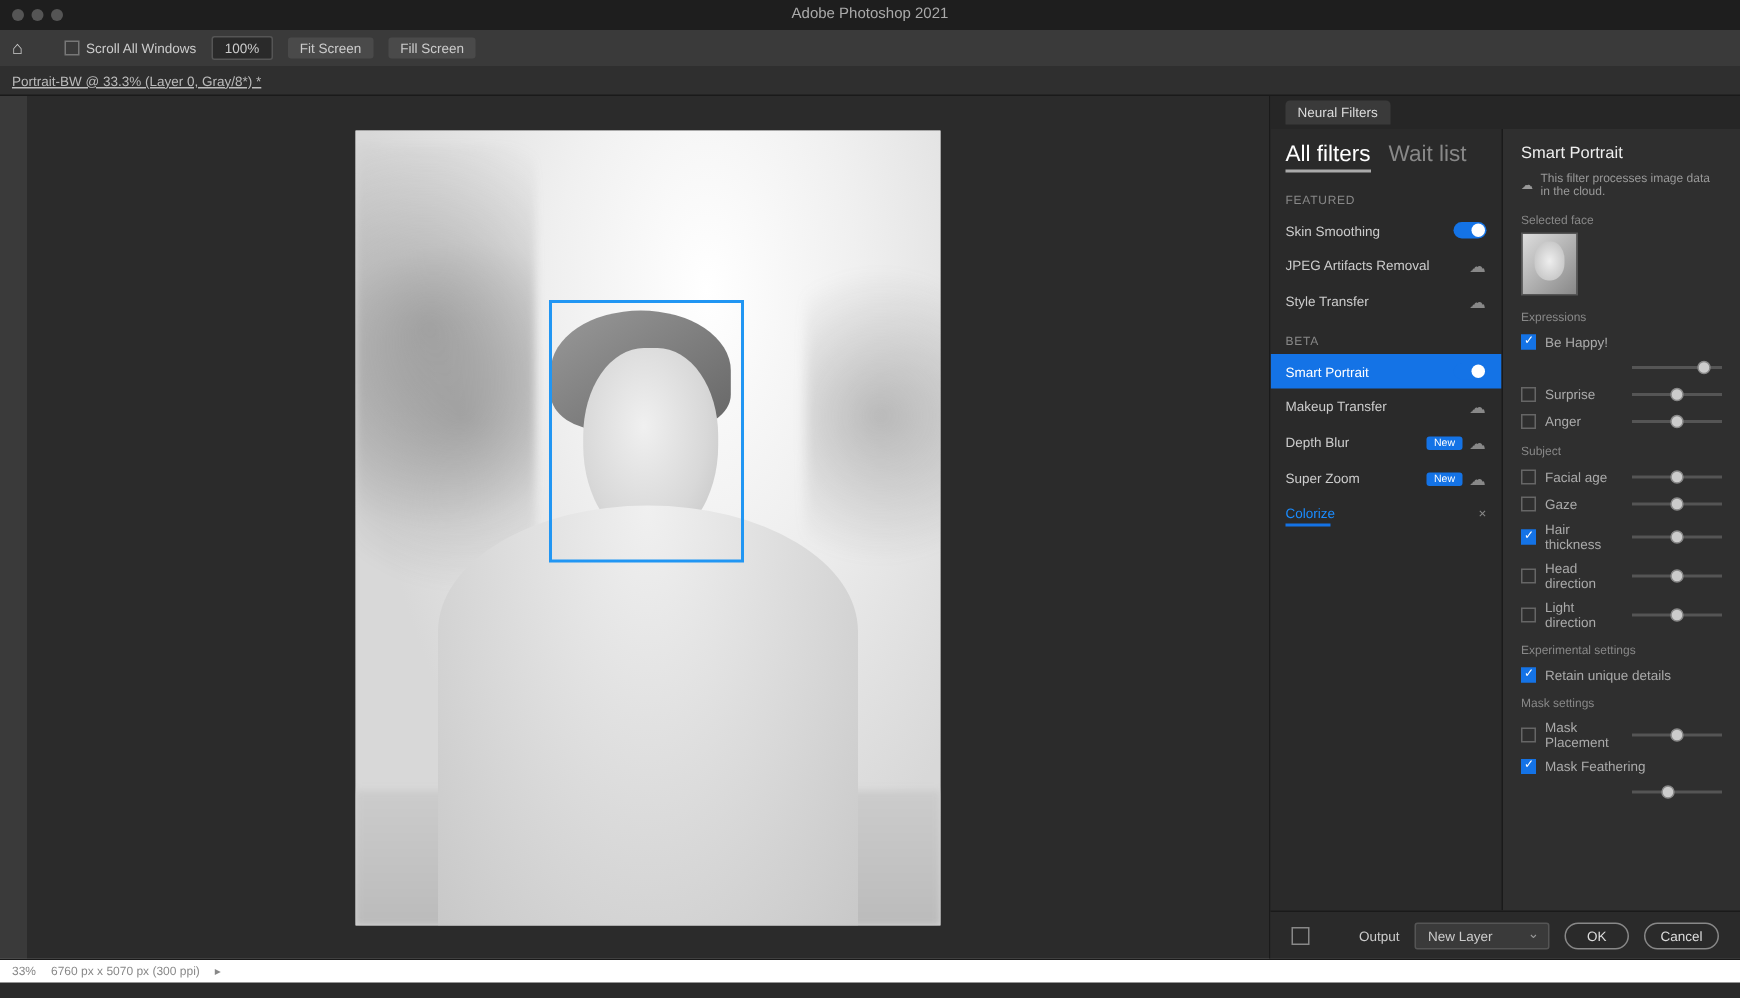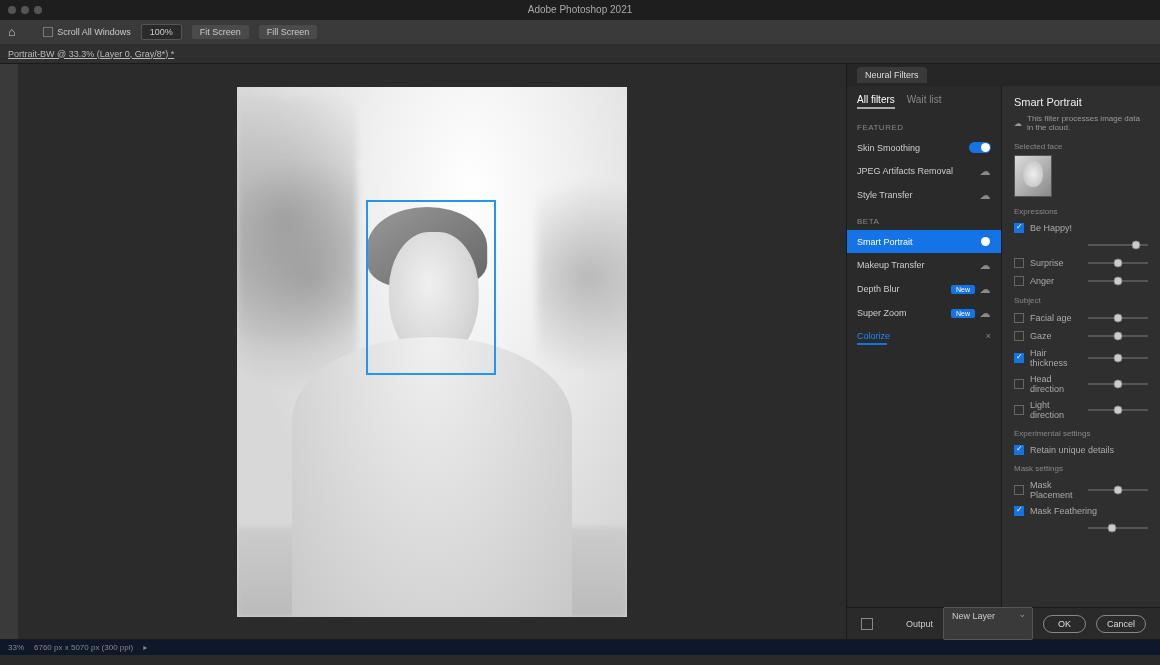--- a/index.html
+++ b/index.html
@@ -24,21 +24,21 @@
   .canvas .neck { position: absolute; left: 50%; transform: translateX(-50%); bottom: 270px; width: 50px; height: 40px; background: #d8d8d8; }
   .canvas .head { position: absolute; left: 50%; transform: translateX(-48%); top: 145px; width: 90px; height: 130px; background: radial-gradient(ellipse at 45% 40%, #f0f0f0 0%, #d8d8d8 60%, #c0c0c0 100%); border-radius: 45% 45% 50% 50%; }
   .canvas .hair { position: absolute; left: 50%; transform: translateX(-50%); top: 120px; width: 160px; height: 240px; background: linear-gradient(180deg, #888 0%, #666 30%, #555 70%); border-radius: 50% 50% 30% 30% / 40% 40% 60% 60%; z-index: -1; }
   .canvas .hair-top { position: absolute; left: 50%; transform: translateX(-54%); top: 120px; width: 120px; height: 80px; background: linear-gradient(145deg, #999, #666); border-radius: 50% 50% 30% 30%; }
   .canvas .face-box { position: absolute; left: 129px; top: 113px; width: 130px; height: 175px; border: 2px solid #2196f3; pointer-events: none; }
   .panel { width: 314px; background: #2f2f2f; display: flex; flex-direction: column; border-left: 1px solid #1a1a1a; }
   .panel-tab { height: 22px; background: #262626; display: flex; align-items: center; padding: 0 10px; font-size: 9px; }
   .panel-tab span { background: #3a3a3a; padding: 3px 8px; border-radius: 3px 3px 0 0; color: #ddd; }
   .panel-body { flex: 1; display: flex; overflow: hidden; }
   .filters-col { width: 155px; background: #2a2a2a; border-right: 1px solid #1a1a1a; padding: 8px 0; overflow-y: auto; }
-  .filter-tabs { display: flex; gap: 12px; padding: 0 10px 4px; font-size: 10px; }
+  .filter-tabs { display: flex; gap: 12px; padding: 0 10px 4px; font-size: 15px; }
   .filter-tabs .active { color: #fff; border-bottom: 2px solid #aaa; padding-bottom: 2px; }
   .filter-tabs .inactive { color: #888; }
   .section-label { font-size: 8px; color: #888; padding: 10px 10px 4px; letter-spacing: .5px; text-transform: uppercase; }
   .filter-row { display: flex; align-items: center; justify-content: space-between; padding: 6px 10px; font-size: 9px; color: #ccc; cursor: pointer; }
   .filter-row.selected { background: #1473e6; color: #fff; }
   .toggle { width: 22px; height: 11px; border-radius: 6px; background: #555; position: relative; }
   .toggle.on { background: #1473e6; }
   .toggle::after { content: ''; position: absolute; width: 9px; height: 9px; background: #fff; border-radius: 50%; top: 1px; left: 1px; }
   .toggle.on::after { left: auto; right: 1px; }
   .cloud-icon, .dl-icon { width: 12px; height: 12px; color: #888; font-size: 11px; text-align: center; }
@@ -51,25 +51,25 @@
   .sub-label { font-size: 8px; color: #888; margin: 6px 0 4px; }
   .opt-row { display: flex; align-items: center; gap: 6px; padding: 3px 0; }
   .opt-row .chk { width: 10px; height: 10px; border: 1px solid #666; flex-shrink: 0; }
   .opt-row .chk.on { background: #1473e6; border-color: #1473e6; position: relative; }
   .opt-row .chk.on::after { content: '✓'; position: absolute; color: #fff; font-size: 8px; left: 1px; top: -2px; }
   .opt-row .lbl { flex: 1; color: #aaa; }
   .slider { flex-basis: 60px; height: 12px; position: relative; display: flex; align-items: center; }
   .slider .track { position: absolute; left: 0; right: 0; height: 2px; background: #555; top: 50%; transform: translateY(-50%); }
   .slider .knob { width: 9px; height: 9px; border-radius: 50%; background: #ccc; border: 1px solid #888; position: absolute; top: 50%; transform: translate(-50%,-50%); }
   .footer { height: 32px; background: #2a2a2a; border-top: 1px solid #1a1a1a; display: flex; align-items: center; justify-content: center; padding: 0 14px; gap: 10px; font-size: 9px; }
-  .footer .sel { background: #3a3a3a; border: 1px solid #555; padding: 3px 20px 18px 8px; border-radius: 2px; position: relative; min-width: 90px; }
+  .footer .sel { background: #3a3a3a; border: 1px solid #555; padding: 3px 20px 3px 8px; border-radius: 2px; position: relative; min-width: 90px; }
   .footer .sel::after { content: '⌄'; position: absolute; right: 6px; top: 1px; color: #999; }
   .footer .btn-ok { background: transparent; border: 1px solid #888; border-radius: 10px; padding: 3px 14px; color: #ddd; }
   .footer .btn-cancel { background: transparent; border: 1px solid #888; border-radius: 10px; padding: 3px 10px; color: #ddd; }
-  .statusbar { height: 16px; background: #0f172a; font-size: 8px; color: #888; display: flex; align-items: center; padding: 0 8px; gap: 10px; border-top: 1px solid #1a1a1a; }
+  .statusbar { height: 16px; background: #ffffff; font-size: 8px; color: #888; display: flex; align-items: center; padding: 0 8px; gap: 10px; border-top: 1px solid #1a1a1a; }
   .loading-row { padding: 6px 10px; font-size: 9px; color: #1a8cff; position: relative; }
   .loading-row .bar { position: absolute; left: 10px; bottom: 2px; height: 2px; width: 30px; background: #1473e6; }
   .layer-icon { width: 12px; height: 12px; border: 1px solid #888; display: inline-block; }
 </style>
 </head>
 <body>
 
 <div class="titlebar">
   <div class="dots">
     <div class="dot"></div>

